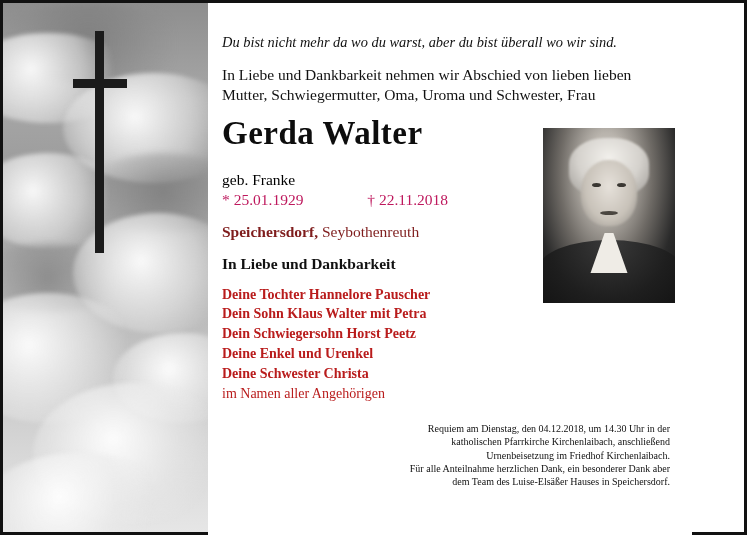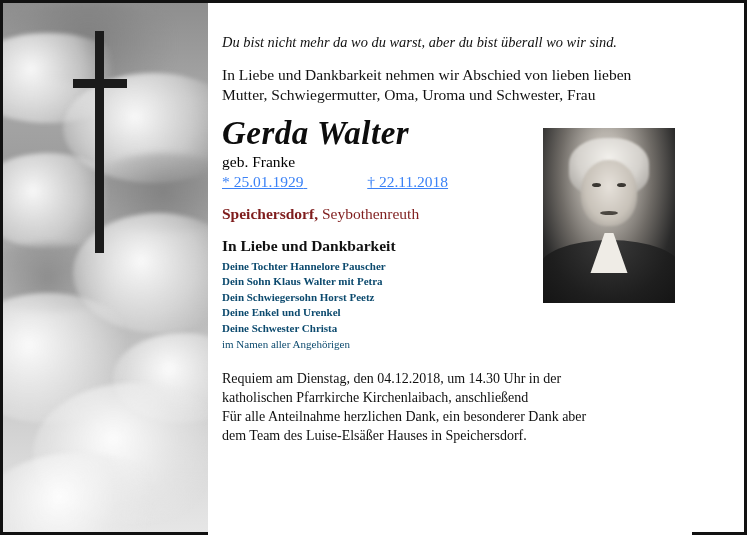--- a/index.html
+++ b/index.html
@@ -99,66 +99,65 @@
   .intro {
     font-size: 15.5px;
     color: #111;
     line-height: 1.32;
     margin-bottom: 10px;
     max-width: 505px;
   }
   .name {
     font-size: 33px;
     font-weight: bold;
-    font-style: italic;
     letter-spacing: 0.5px;
     color: #0d0d0d;
     line-height: 1.08;
     margin-top: 4px;
-    margin-bottom: 0;
+    margin-bottom: 18px;
   }
   .birthname {
     font-size: 15.5px;
     color: #000000;
     line-height: 1.3;
   }
   .dates {
     font-size: 15.5px;
-    color: #3b82f6;
+    color: #be185d;
     line-height: 1.35;
     margin-bottom: 12px;
-    text-decoration: underline;
   }
   .dates .dagger { padding-left: 60px; }
   .place {
     font-size: 15.5px;
     color: #7f1d1d;
     margin-bottom: 14px;
   }
   .place b { font-weight: bold; }
   .thanks-head {
     font-size: 15.5px;
     font-weight: bold;
     color: #111;
-    margin-bottom: 4px;
+    margin-bottom: 12px;
   }
   .family {
-    font-size: 11px;
-    color: #0c4a6e;
+    font-size: 14px;
+    color: #b91c1c;
     line-height: 1.42;
     margin-bottom: 2px;
   }
   .family .bold { font-weight: bold; }
   .family .plain { font-weight: normal; }
   .closing {
-    font-size: 14px;
+    font-size: 10px;
     color: #111;
     line-height: 1.34;
     margin-top: 18px;
     max-width: 500px;
+    text-align: right;
   }
   
   .portrait {
     position: absolute;
     right: 17px;
     top: 113px;
     width: 132px;
     height: 175px;
     background:
       radial-gradient(ellipse at 48% 26%, #d9d5cf 0%, #b9b4ad 22%, #6f6b66 48%, #2a2a2a 74%, #141414 100%),
@@ -265,20 +264,21 @@
       <div class="bold">Dein Sohn Klaus Walter mit Petra</div>
       <div class="bold">Dein Schwiegersohn Horst Peetz</div>
       <div class="bold">Deine Enkel und Urenkel</div>
       <div class="bold">Deine Schwester Christa</div>
       <div class="plain">im Namen aller Angehörigen</div>
     </div>
 
     <div class="closing">
       <div>Requiem am Dienstag, den 04.12.2018, um 14.30 Uhr in der</div>
       <div>katholischen Pfarrkirche Kirchenlaibach, anschließend</div>
+      <div>Urnenbeisetzung im Friedhof Kirchenlaibach.</div>
       <div>Für alle Anteilnahme herzlichen Dank, ein besonderer Dank aber</div>
       <div>dem Team des Luise-Elsäßer Hauses in Speichersdorf.</div>
     </div>
 
     <div class="portrait">
       <div class="hair"></div>
       <div class="face"></div>
       <div class="eye l"></div>
       <div class="eye r"></div>
       <div class="mouth"></div>

